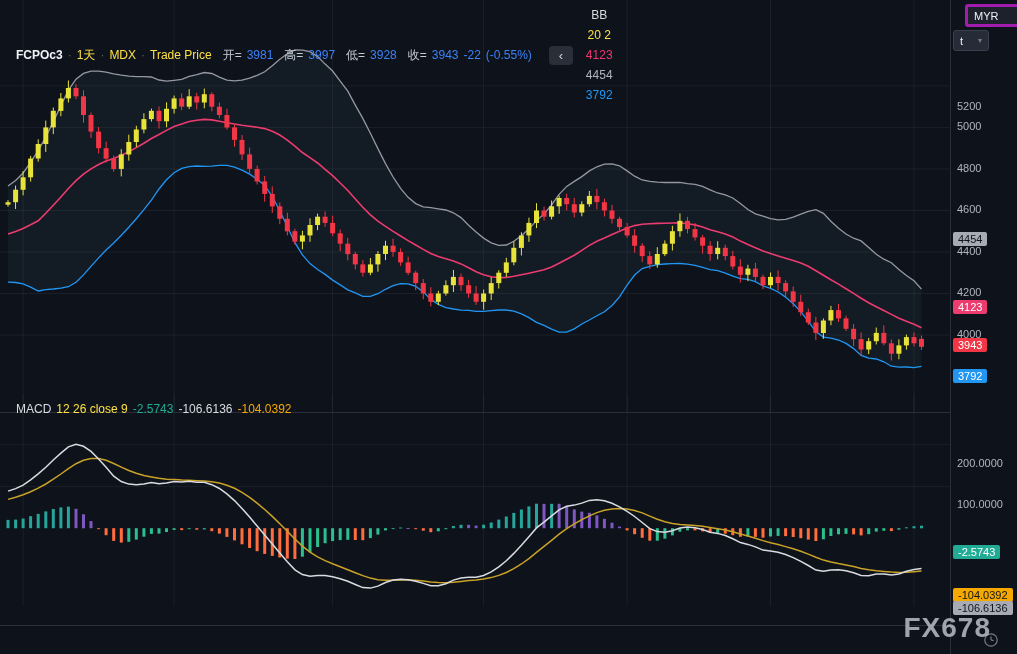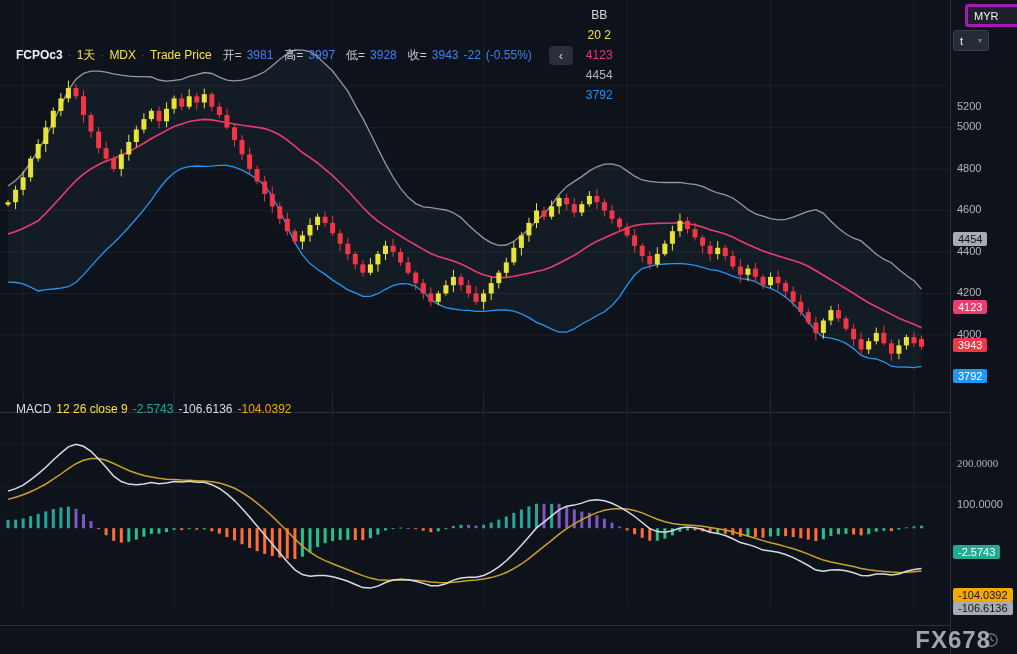--- a/index.html
+++ b/index.html
@@ -36,21 +36,21 @@
   .time-label.current{color:#eef1f5;font-weight:700;}
   .scroll-thumb{position:absolute;left:468px;bottom:1px;width:64px;height:4px;border-radius:2px;background:#2962ff;}
   .currency-select{position:absolute;left:3px;top:4px;width:67px;height:23px;display:flex;align-items:center;
           justify-content:space-between;padding:0 6px;box-sizing:border-box;background:#1c212c;
           border:3px solid #a21caf;border-radius:3px;font-size:11px;color:#eef1f5;cursor:pointer;margin-left:12px;}
   .unit-select{position:absolute;left:3px;top:30px;width:36px;height:21px;display:flex;align-items:center;
           justify-content:space-between;padding:0 6px;box-sizing:border-box;background:#262b38;
           border:1px solid #3a3f4c;border-radius:3px;font-size:11px;color:#eef1f5;cursor:pointer;}
   .chev{color:#787b86;font-size:8px;}
   .clock-btn{position:absolute;left:33px;top:632px;width:16px;height:16px;cursor:pointer;}
-  .watermark{position:absolute;right:26px;bottom:0;font-size:24px;font-weight:700;letter-spacing:1px;
+  .watermark{position:absolute;right:26px;bottom:10px;font-size:28px;font-weight:700;letter-spacing:1px;
           color:rgba(185,190,200,0.85);z-index:6;pointer-events:none;}
 </style>
 </head>
 <body>
 
 <div class="app">
 
   <div class="chart-col">
 
     <div class="pane price-pane">
@@ -517,21 +517,21 @@
       <span class="chev">▾</span>
     </div>
     <div id="axis-overlays">
         <div class="axis-label" style="top: 82px; margin-top: 18px;">5200</div>
         <div class="axis-label" style="top: 120.44px;">5000</div>
         <div class="axis-label" style="top: 161.951px;">4800</div>
         <div class="axis-label" style="top: 203.462px;">4600</div>
         <div class="axis-label" style="top: 244.974px;">4400</div>
         <div class="axis-label" style="top: 286.485px;">4200</div>
         <div class="axis-label" style="top: 327.996px;">4000</div>
-        <div class="axis-label" style="top: 456.596px; font-family: Liberation Serif, serif;">200.0000</div>
+        <div class="axis-label" style="top: 456.596px;">200.0000</div>
         <div class="axis-label" style="top: 498.41px;">100.0000</div>
         <div class="badge" style="top: 231.766px; background: rgb(168, 171, 180); color: rgb(16, 20, 27);">4454</div>
         <div class="badge" style="top: 300.467px; background: rgb(236, 59, 110); color: rgb(255, 255, 255);">4123</div>
         <div class="badge" style="top: 337.827px; background: rgb(242, 54, 69); color: rgb(255, 255, 255);">3943</div>
         <div class="badge" style="top: 369.168px; background: rgb(33, 150, 243); color: rgb(255, 255, 255);">3792</div>
         <div class="badge" style="top: 545.301px; background: rgb(34, 171, 148); color: rgb(255, 255, 255);">-2.5743</div>
         <div class="badge" style="top: 587.728px; background: rgb(245, 168, 0); color: rgb(16, 20, 27);">-104.0392</div>
         <div class="badge" style="top: 600.728px; background: rgb(168, 171, 180); color: rgb(16, 20, 27);">-106.6136</div>
       </div>
     <div class="clock-btn">

